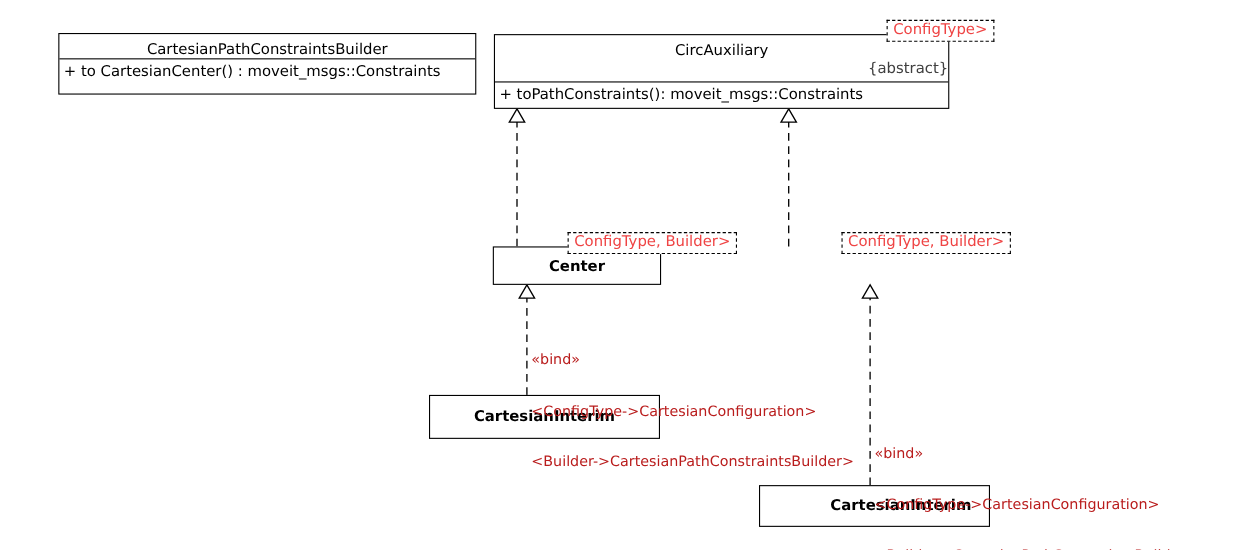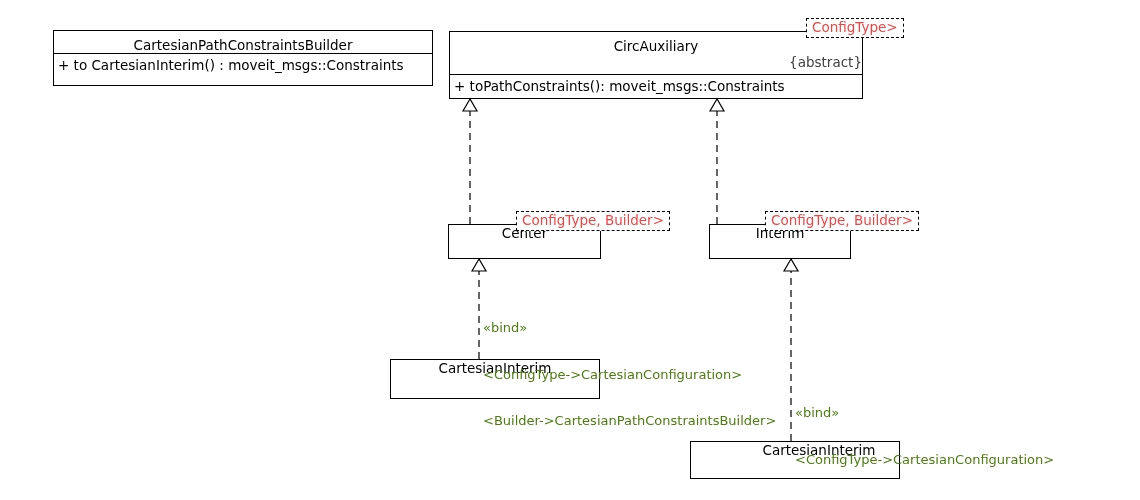--- a/index.html
+++ b/index.html
@@ -48,21 +48,23 @@
   .cls-attrs {
     font-size: 13.5px;
     color: #000000;
     line-height: 17px;
     padding: 3px 0 0 4px;
     white-space: pre;
   }
   
   .cls-simple {
     display: flex;
+    align-items: center;
     justify-content: center;
+    font-weight: bold;
   }
   .cls-simple .cls-name {
     padding-top: 0;
   }
   
   .tparam {
     position: absolute;
     box-sizing: border-box;
     border: 1px dashed #000000;
     background: #ffffff;
@@ -79,21 +81,21 @@
     left: 0;
     top: 0;
     width: 1140px;
     height: 500px;
     z-index: 3;
   }
   
   .bindlabel {
     position: absolute;
     font-size: 13px;
-    color: #4d7c0f;
+    color: #b91c1c;
     line-height: 15.5px;
     white-space: pre;
     z-index: 6;
     background: transparent;
   }
 </style>
 </head>
 <body>
 
 <div id="canvas">
@@ -117,39 +119,36 @@
 
     <g>
       <line x1="791" y1="441" x2="791" y2="271" stroke="#000000" stroke-width="1.2" stroke-dasharray="7,5"></line>
       <polygon points="791,259 784,271 798,271" fill="#ffffff" stroke="#000000" stroke-width="1.2"></polygon>
     </g>
   </svg>
 
   <div class="cls" style="left:21px; top:30px; width:380px; height:56px;margin-left:32px;">
     <div class="cls-name">CartesianPathConstraintsBuilder</div>
     <div class="divider"></div>
-    <div class="cls-attrs">+ to CartesianInterim() : moveit_msgs::Constraints</div>
+    <div class="cls-attrs">+ to CartesianCenter() : moveit_msgs::Constraints</div>
   </div>
 
   <div class="cls" style="left:437px; top:31px; width:414px; height:68px;margin-left:12px;">
     <div class="cls-name">CircAuxiliary</div>
     <div class="cls-sub">{abstract}</div>
     <div class="divider" style="margin-top:4px;"></div>
     <div class="cls-attrs">+ toPathConstraints(): moveit_msgs::Constraints</div>
   </div>
   <div class="tparam" style="left:806px; top:18px;">ConfigType&gt;</div>
 
   <div class="cls cls-simple" style="left:448px; top:224px; width:153px; height:35px;">
     <div class="cls-name" style="width:100%;">Center</div>
   </div>
   <div class="tparam" style="left:516px; top:211px;">ConfigType, Builder&gt;</div>
 
-  <div class="cls cls-simple" style="left:709px; top:224px; width:142px; height:35px;">
-    <div class="cls-name" style="width:100%;">Interim</div>
-  </div>
   <div class="tparam" style="left:765px; top:211px;">ConfigType, Builder&gt;</div>
 
   <div class="cls cls-simple" style="left:390px; top:359px; width:210px; height:40px;">
     <div class="cls-name" style="width:100%;">CartesianInterim</div>
   </div>
 
   <div class="cls cls-simple" style="left:690px; top:441px; width:210px; height:38px;padding-left:48px;">
     <div class="cls-name" style="width:100%;">CartesianInterim</div>
   </div>
 

